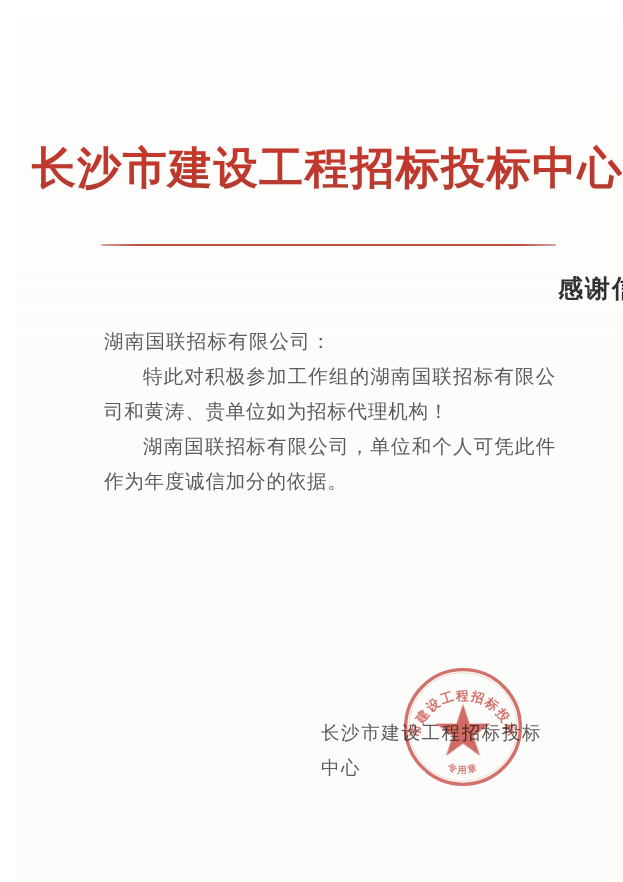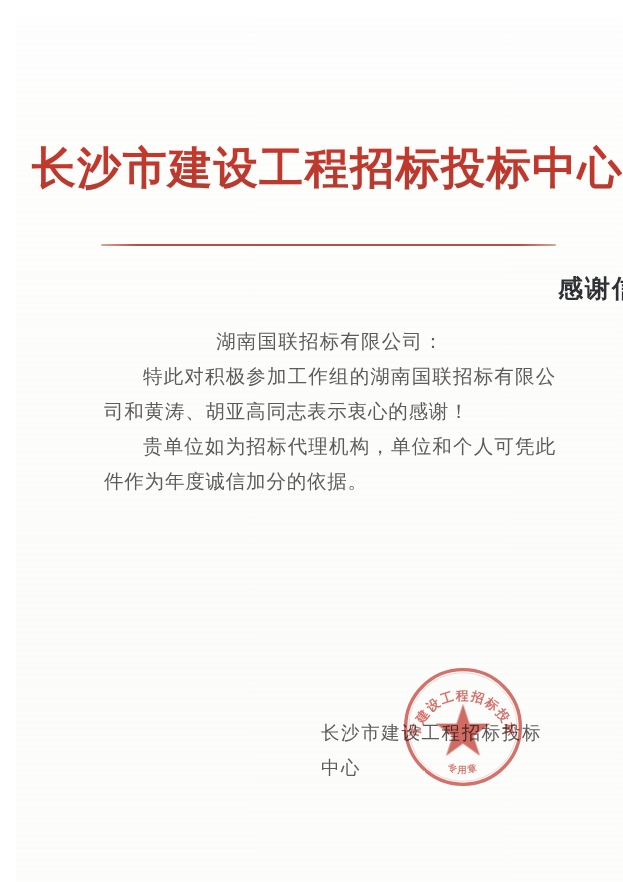--- a/index.html
+++ b/index.html
@@ -98,21 +98,21 @@
     width: 452px;
     color: #5d5c5a;
     font-family: "Liberation Serif", "DejaVu Serif", serif;
     font-size: 19.5px;
     line-height: 35px;
     letter-spacing: 0.6px;
   }
 
   .salutation {
     margin: 0 0 0 0;
-    text-align: center;
+    text-align: left;
     letter-spacing: 1.2px;
   }
 
   .para {
     margin: 0;
     text-indent: 2em;
     text-align: justify;
     text-align-last: left;
     text-justify: inter-character;
     letter-spacing: 0.8px;
@@ -166,22 +166,22 @@
 
   <div class="letterhead">
     <div class="letterhead-title">长沙市建设工程招标投标中心</div>
     <div class="letterhead-rule"></div>
   </div>
 
   <div class="doc-title">感谢信</div>
 
   <div class="body-block">
     <p class="salutation">湖南国联招标有限公司：</p>
-    <p class="para">特此对积极参加工作组的湖南国联招标有限公司和黄涛、胡亚高同志表示衷心的感谢！</p>
-    <p class="para">贵单位如为招标代理机构，单位和个人可凭此件作为年度诚信加分的依据。</p>
+    <p class="para">特此对积极参加工作组的湖南国联招标有限公司和黄涛、贵单位如为招标代理机构！</p>
+    <p class="para">湖南国联招标有限公司，单位和个人可凭此件作为年度诚信加分的依据。</p>
   </div>
 
   <div class="signature-block">
     <p class="signature-org">长沙市建设工程招标投标中心</p>
   </div>
 
   <div class="seal">
     <svg viewBox="0 0 200 200" xmlns="http://www.w3.org/2000/svg" aria-hidden="true">
       <defs>
         <path id="sealArcTop" d="M 28,112 A 74,74 0 0 1 172,112" fill="none"></path>

